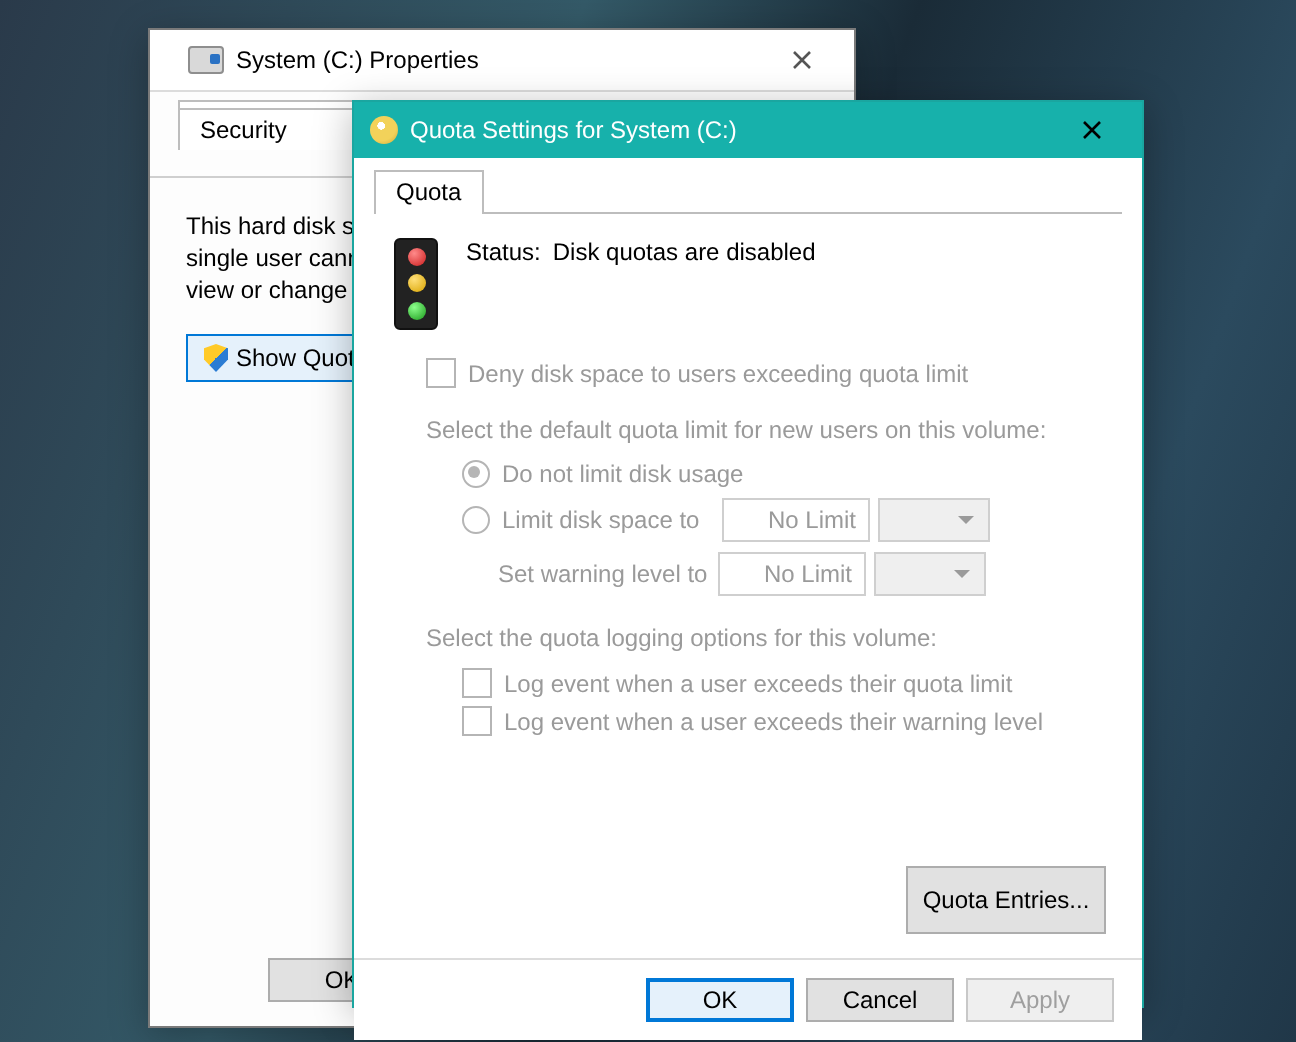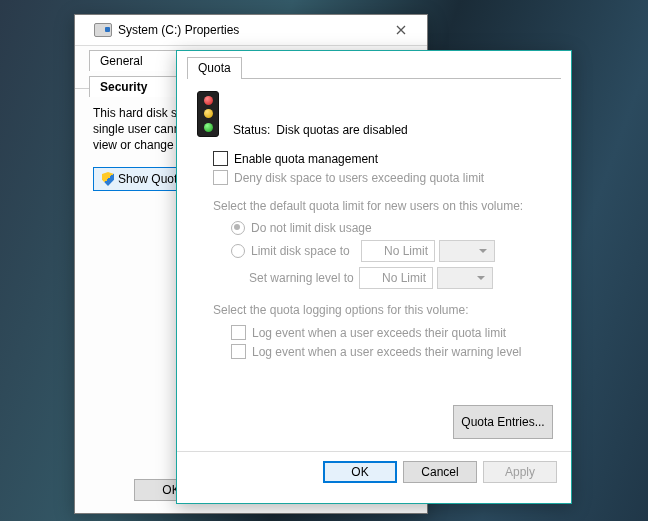--- a/index.html
+++ b/index.html
@@ -58,21 +58,21 @@
     top:4px;
     height:20px;
     padding:0 10px;
     line-height:20px;
     border:1px solid #bdbdbd;
     border-bottom:none;
     background:#fff;
     font-size:12px;
     color:#000;
   }
-  .tab-back.row2{top:30px;font-weight:bold;}
+  .tab-back.row2{top:8px;}
   .tab-general{left:14px;width:66px;}
   .tab-tools{left:102px;width:44px;}
   .tab-security{left:14px;width:70px;}
   .body-back{
     padding:16px 18px;
     color:#000;
   }
   .body-back p{margin:0;line-height:16px;}
   .show-quota-btn{
     margin-top:14px;
@@ -130,21 +130,21 @@
     border:1px solid #bdbdbd;border-bottom:1px solid #fff;
     background:#fff;font-size:12px;
   }
   .tab-underline{position:absolute;left:10px;right:10px;bottom:0;height:1px;background:#bdbdbd;}
   .content-front{
     padding:12px 18px 8px 20px;
     background:#fff;
     position:relative;
     height:352px;
   }
-  .status-row{display:flex;align-items:flex-end;margin-bottom:14px;}
+  .status-row{display:flex;align-items:flex-start;margin-bottom:14px;}
   .light-ico{
     width:20px;height:40px;margin-right:14px;
     background:#222;border-radius:3px;border:1px solid #111;
     display:flex;flex-direction:column;align-items:center;justify-content:space-around;
     padding:2px 0;
   }
   .lamp{width:9px;height:9px;border-radius:50%;}
   .lamp.red{background:radial-gradient(circle at 35% 30%, #ff8a8a, #cc1d1d);}
   .lamp.yel{background:radial-gradient(circle at 35% 30%, #ffe07a, #d9a400);}
   .lamp.grn{background:radial-gradient(circle at 35% 30%, #8cff8c, #1a9a1a);}
@@ -212,41 +212,46 @@
     </span>
   </div>
   <div class="btn-row-back">
     <button class="btn-back">OK</button>
     <button class="btn-back">Cancel</button>
     <button class="btn-back">Apply</button>
   </div>
 </div>
 
 <div class="window quota-win">
+  <div class="titlebar-front">
+    <span class="disc-ico"></span>
+    <span class="ttl">Quota Settings for System (C:)</span>
+    <span class="close-front">
+      <svg viewBox="0 0 10 10">
+          <path d="M1 1 L9 9 M9 1 L1 9" fill="none"></path>
+        </svg>
+    </span>
+  </div>
   <div class="tabstrip-front">
     <div class="tab-underline"></div>
     <div class="tab-front">Quota</div>
   </div>
   <div class="content-front">
 
     <div class="status-row">
       <div class="light-ico">
         <span class="lamp red"></span>
           <span class="lamp yel"></span>
           <span class="lamp grn"></span>
       </div>
       <span class="lbl">Status:</span>
       <span>Disk quotas are disabled</span>
     </div>
 
     <div class="cb-row">
-      <span class="cb"></span>
-      <span>Enable quota management</span>
-    </div>
-    <div class="cb-row">
       <span class="cb disabled"></span>
       <span class="disabled-text">Deny disk space to users exceeding quota limit</span>
     </div>
 
     <div class="section-label">Select the default quota limit for new users on this volume:</div>
 
     <div class="radio-row">
       <span class="rb checked"></span>
       <span class="disabled-text">Do not limit disk usage</span>
     </div>

